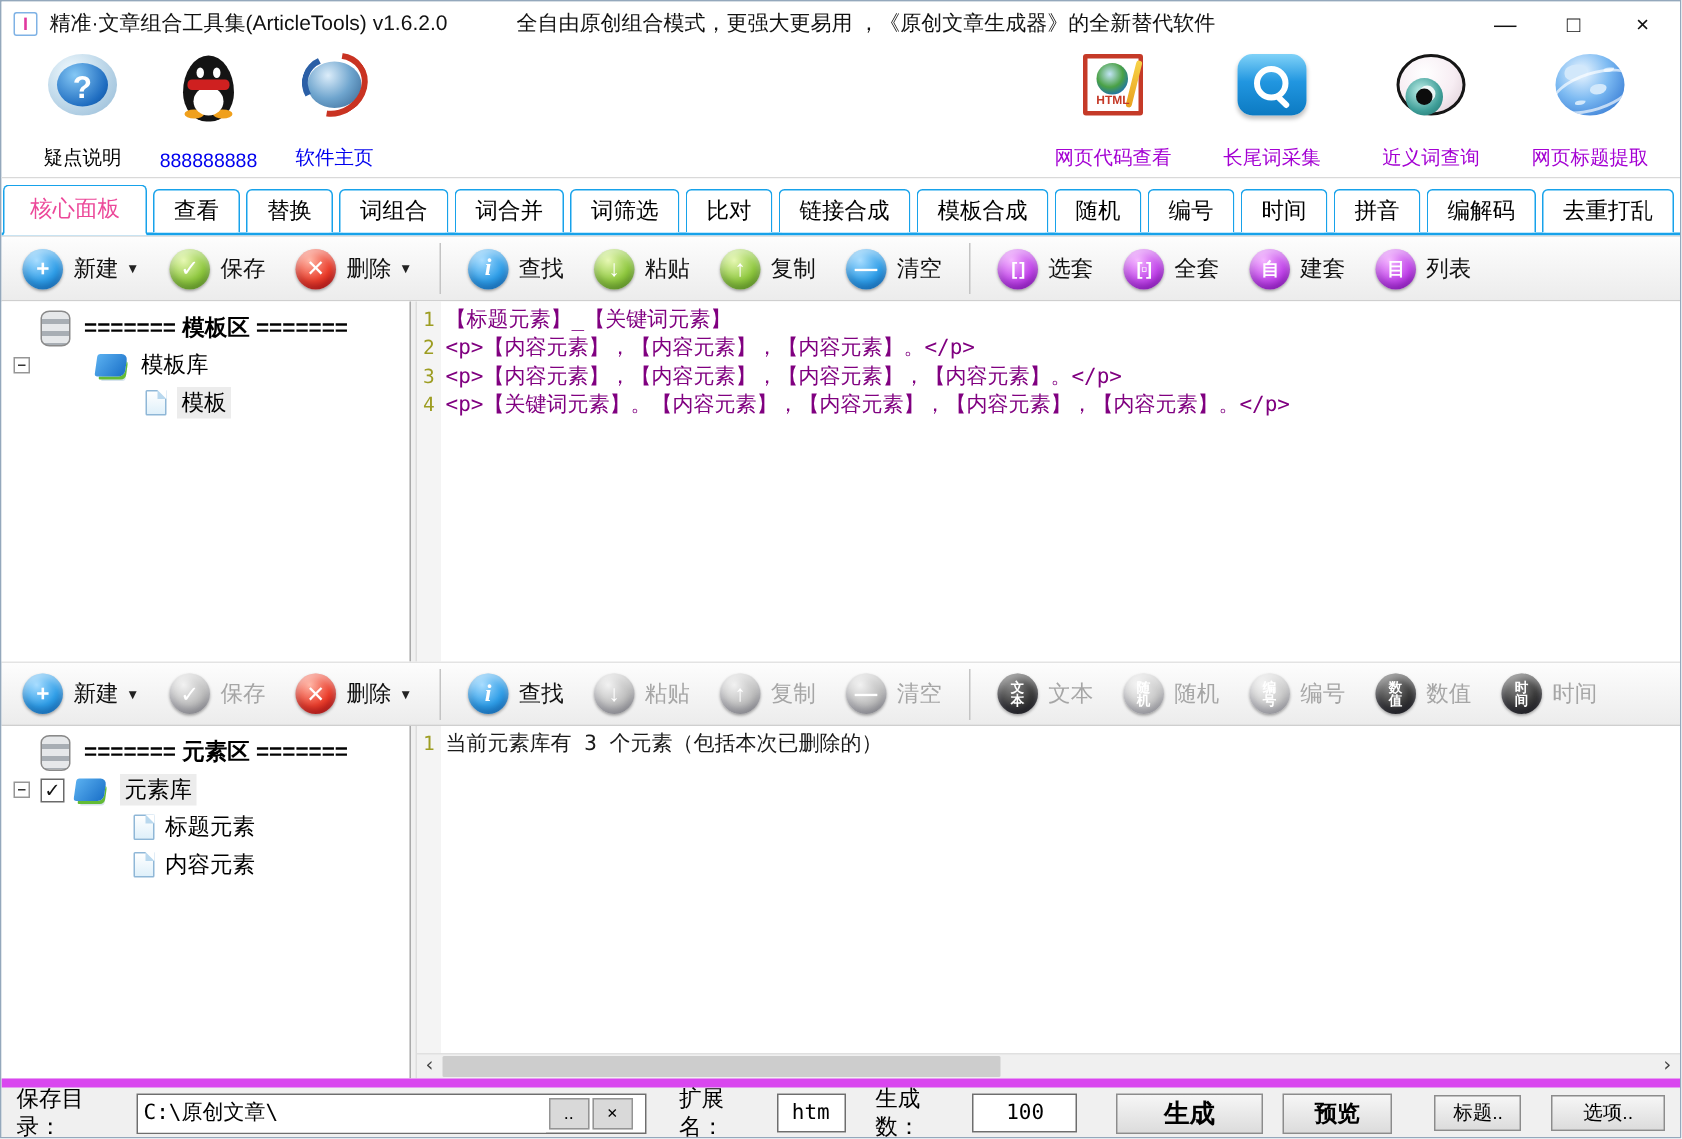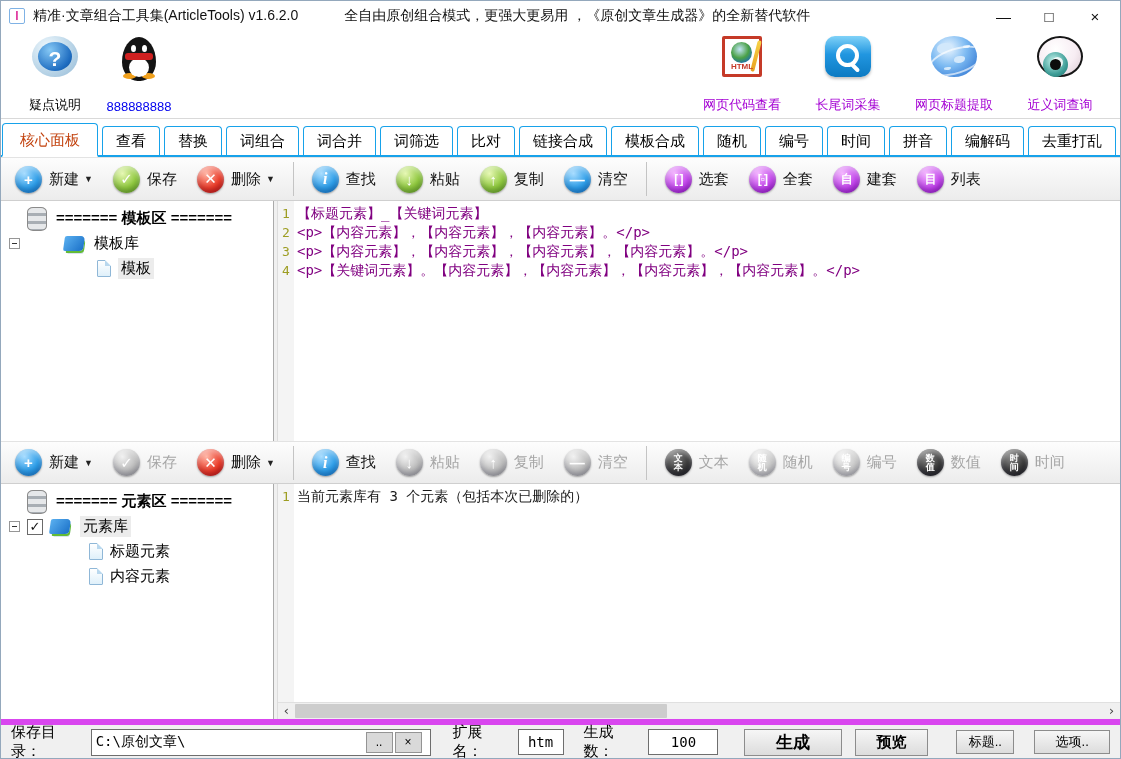--- a/index.html
+++ b/index.html
@@ -45,21 +45,21 @@
   .ic-eye { width:46px; height:46px; border-radius:50%; background:radial-gradient(circle at 40% 30%, #ffffff, #f7edf3 55%, #d9c9d1); border:2px solid #161616; position:relative; display:block; }
   .ic-eye::before { content:""; position:absolute; left:4px; top:14px; width:25px; height:25px; border-radius:50%; background:radial-gradient(circle at 42% 36%, #c4f2ec, #3f9e98 60%, #1a6a66); }
   .ic-eye::after { content:""; position:absolute; left:11px; top:21px; width:11px; height:11px; border-radius:50%; background:#0c0c0c; box-shadow:2px -2px 0 0 rgba(255,255,255,.85); }
   .ic-globe2 { width:46px; height:46px; border-radius:50%; background:radial-gradient(circle at 38% 30%, #ecf6ff, #7cbaf2 45%, #2066ca); position:relative; display:block; overflow:hidden; }
   .ic-globe2::before { content:""; position:absolute; left:6px; top:7px; width:15px; height:11px; background:#d2e8fb; border-radius:55% 40% 60% 45%; box-shadow:15px 11px 0 -2px #d2e8fb, 3px 20px 0 -4px #d2e8fb, 22px -2px 0 -4px #d2e8fb; }
   .ic-globe2::after { content:""; position:absolute; left:-4px; top:12px; width:54px; height:22px; border:2px solid rgba(255,255,255,.65); border-radius:50%; transform:rotate(-18deg); }
 
   
   .tabbar { top:118px; height:38px; display:flex; align-items:flex-end; padding:0 1px; gap:4px; border-bottom:2px solid #17a2ea; background:#fff; }
   .tab { border:1px solid #17a2ea; border-bottom:none; border-radius:4px 4px 0 0; background:#fff; height:29px; line-height:27px; padding:0 13px; font-size:15px; color:#000; cursor:pointer; white-space:nowrap; }
-  .tab.active { height:34px; line-height:32px; padding:0 17px; color:#c2410c; margin-bottom:-2px; border-bottom:2px solid #fff; z-index:3; }
+  .tab.active { height:34px; line-height:32px; padding:0 17px; color:#ec4899; margin-bottom:-2px; border-bottom:2px solid #fff; z-index:3; }
 
   
   .toolbar { display:flex; align-items:center; padding:0 5px; gap:2px; background:linear-gradient(#fdfdfd, #ececec); border-top:1px solid #e3e3e3; border-bottom:1px solid #cfcfcf; }
   .toolbar1 { top:156px; height:44px; }
   .toolbar2 { top:440px; height:43px; }
   .tbtn { display:flex; align-items:center; gap:7px; padding:3px 9px; font-size:15px; color:#111; cursor:pointer; border-radius:3px; }
   .tbtn .drop { font-size:9px; color:#222; margin-left:-2px; }
   .tbtn.disabled { color:#a6a6a6; cursor:default; }
   .sep { width:1px; height:34px; background:#c4c4c4; margin:0 7px; flex:none; }
   .orb { width:27px; height:27px; border-radius:50%; color:#fff; font-weight:bold; display:flex; align-items:center; justify-content:center; font-size:15px; flex:none; box-shadow:0 1px 2px rgba(0,0,0,.35), inset 0 -4px 5px rgba(0,0,40,.18), inset 0 3px 4px rgba(255,255,255,.45); }
@@ -145,38 +145,44 @@
       <span class="qlabel-black">疑点说明</span>
     </div>
     <div class="qitem">
       <span class="ic-qq">
           <span class="eyes"></span>
           <span class="scarf"></span>
           <span class="feet"></span>
         </span>
       <span class="qlabel-blue">888888888</span>
     </div>
+    <div class="qitem">
+      <span class="ic-globesync">
+          <span class="arc2"></span>
+        </span>
+      <span class="qlabel-blue">软件主页</span>
+    </div>
     <div class="qgroup-right">
       <div class="qitem">
         <span class="ic-htmldoc">
             <span class="pencil"></span>
           </span>
         <span class="qlabel-purple">网页代码查看</span>
       </div>
       <div class="qitem">
         <span class="ic-search"></span>
         <span class="qlabel-purple">长尾词采集</span>
       </div>
       <div class="qitem">
+        <span class="ic-eye"></span>
+        <span class="qlabel-purple">近义词查询</span>
+      </div>
+      <div class="qitem">
         <span class="ic-globe2"></span>
         <span class="qlabel-purple">网页标题提取</span>
-      </div>
-      <div class="qitem">
-        <span class="ic-eye"></span>
-        <span class="qlabel-purple">近义词查询</span>
       </div>
     </div>
   </div>
 
   <div class="row tabbar">
     <div class="tab active">核心面板</div>
     <div class="tab">查看</div>
     <div class="tab">替换</div>
     <div class="tab">词组合</div>
     <div class="tab">词合并</div>

